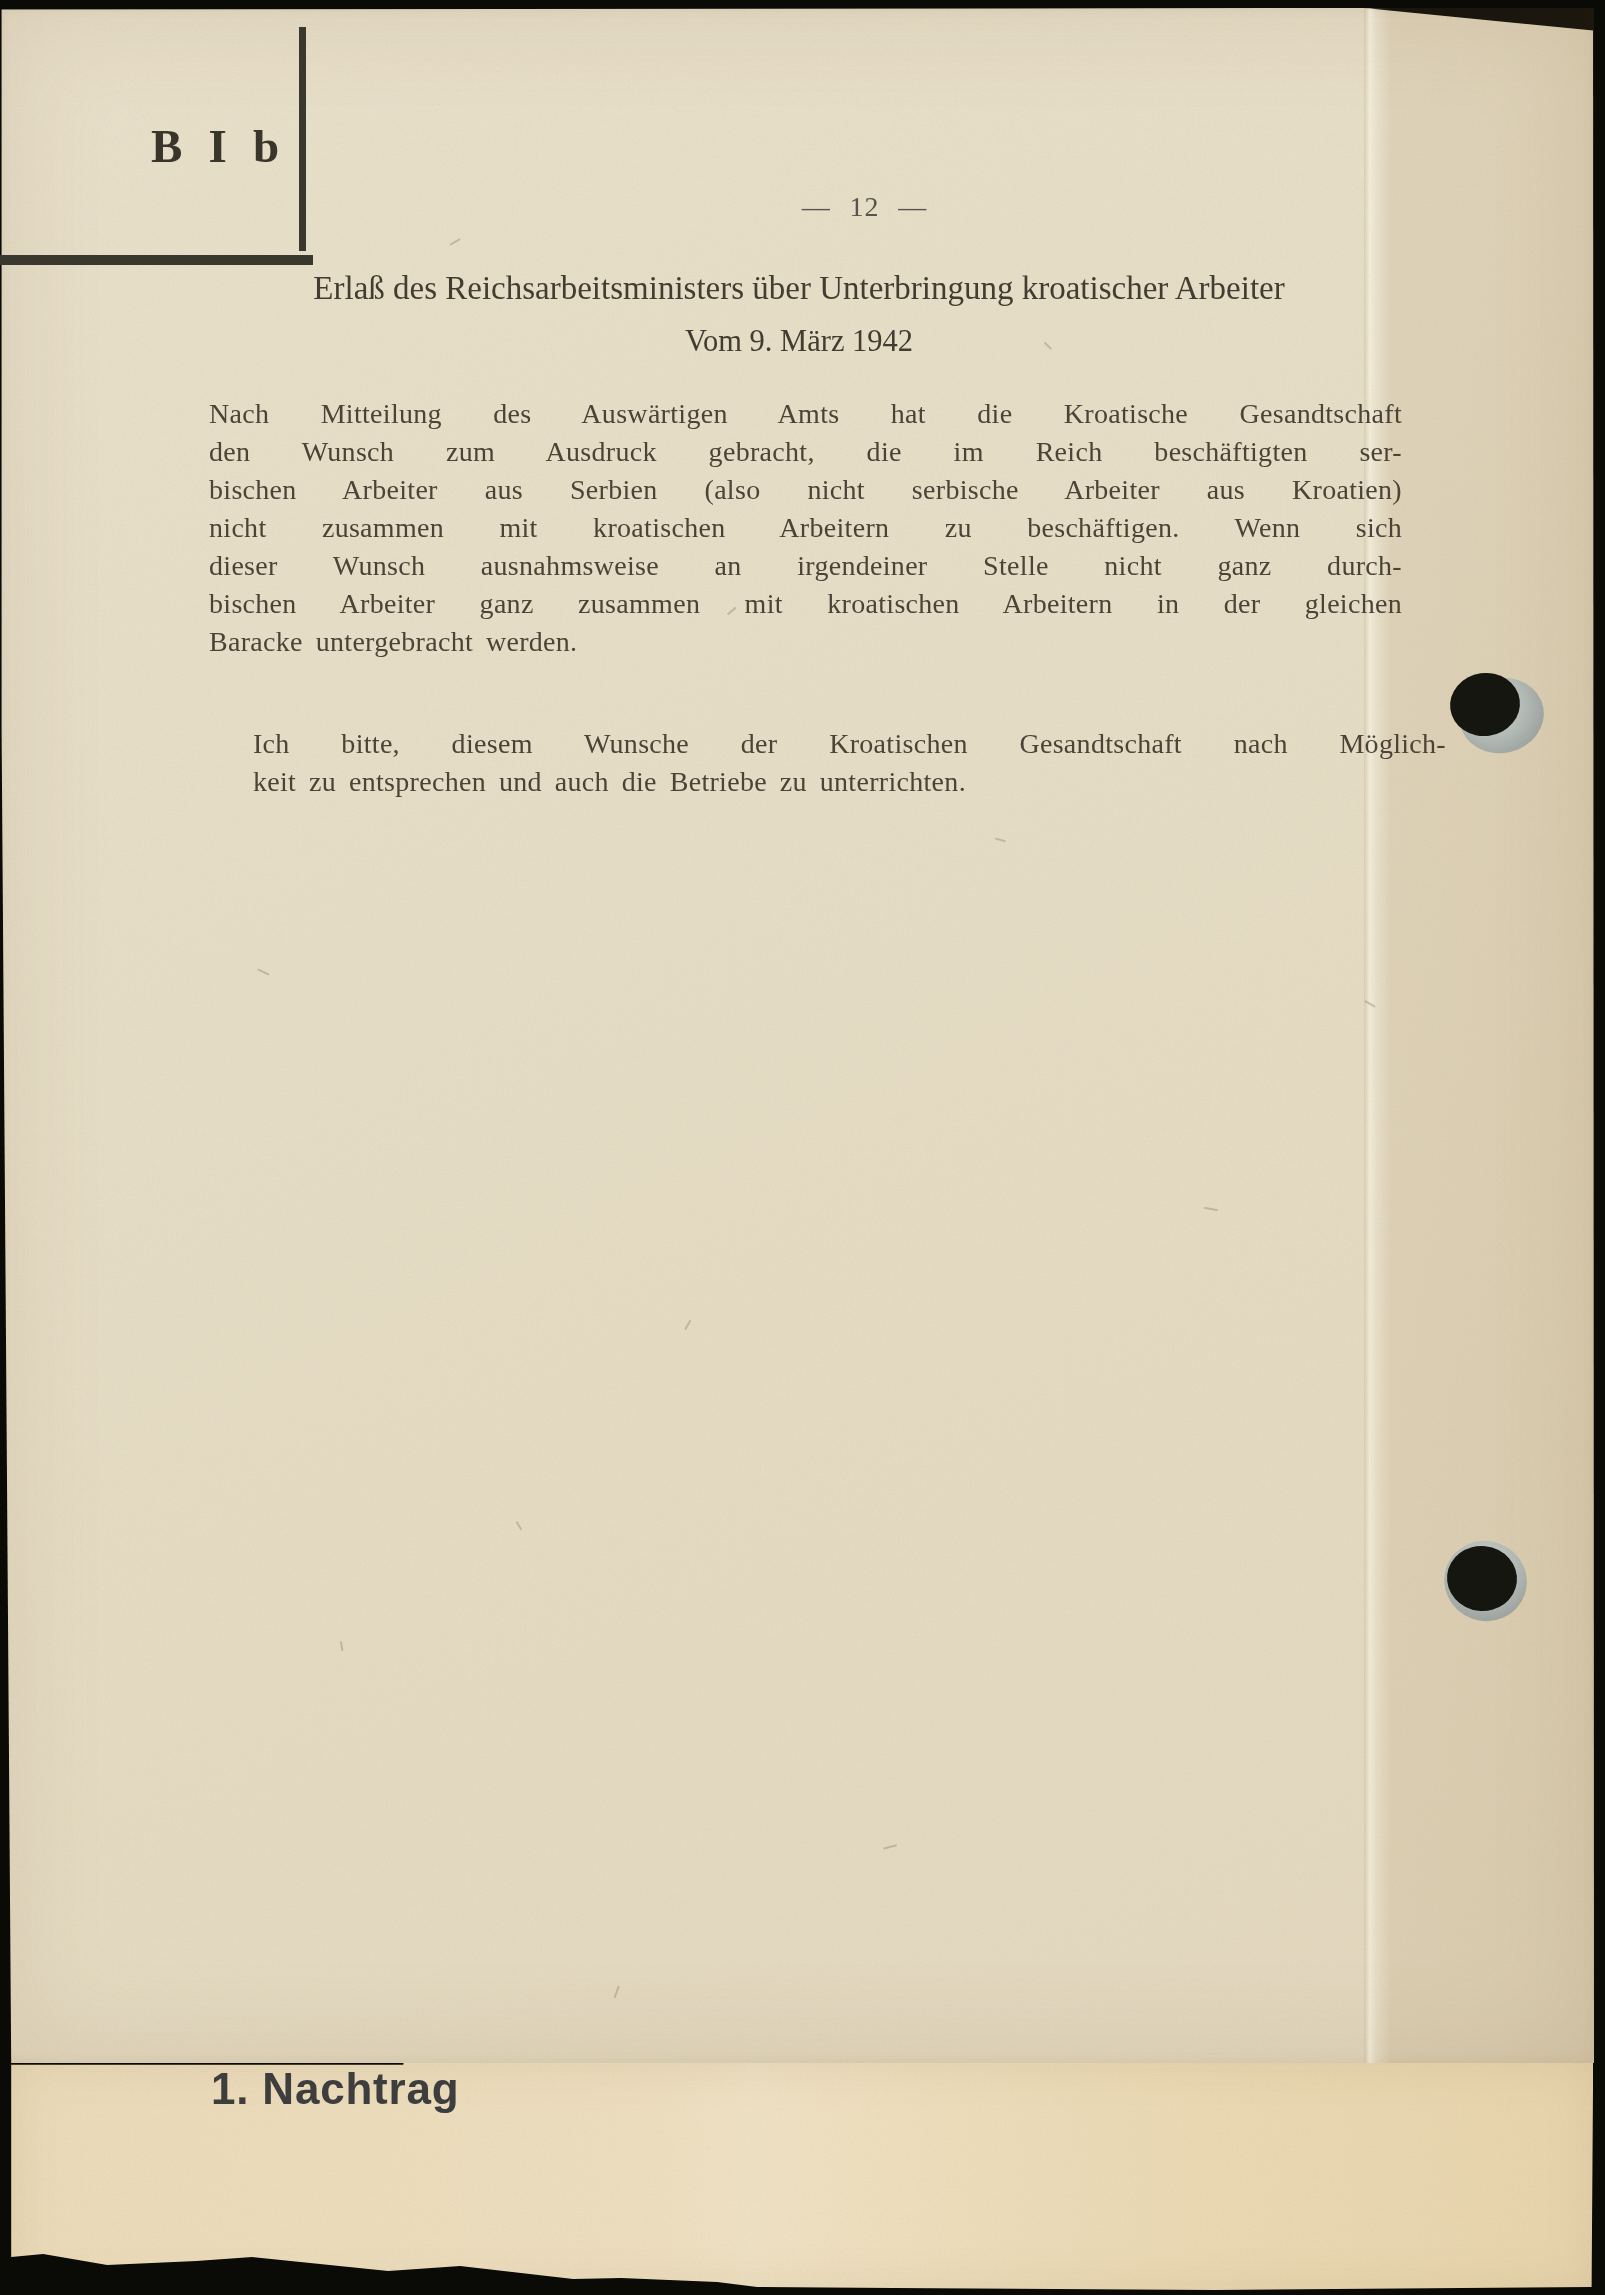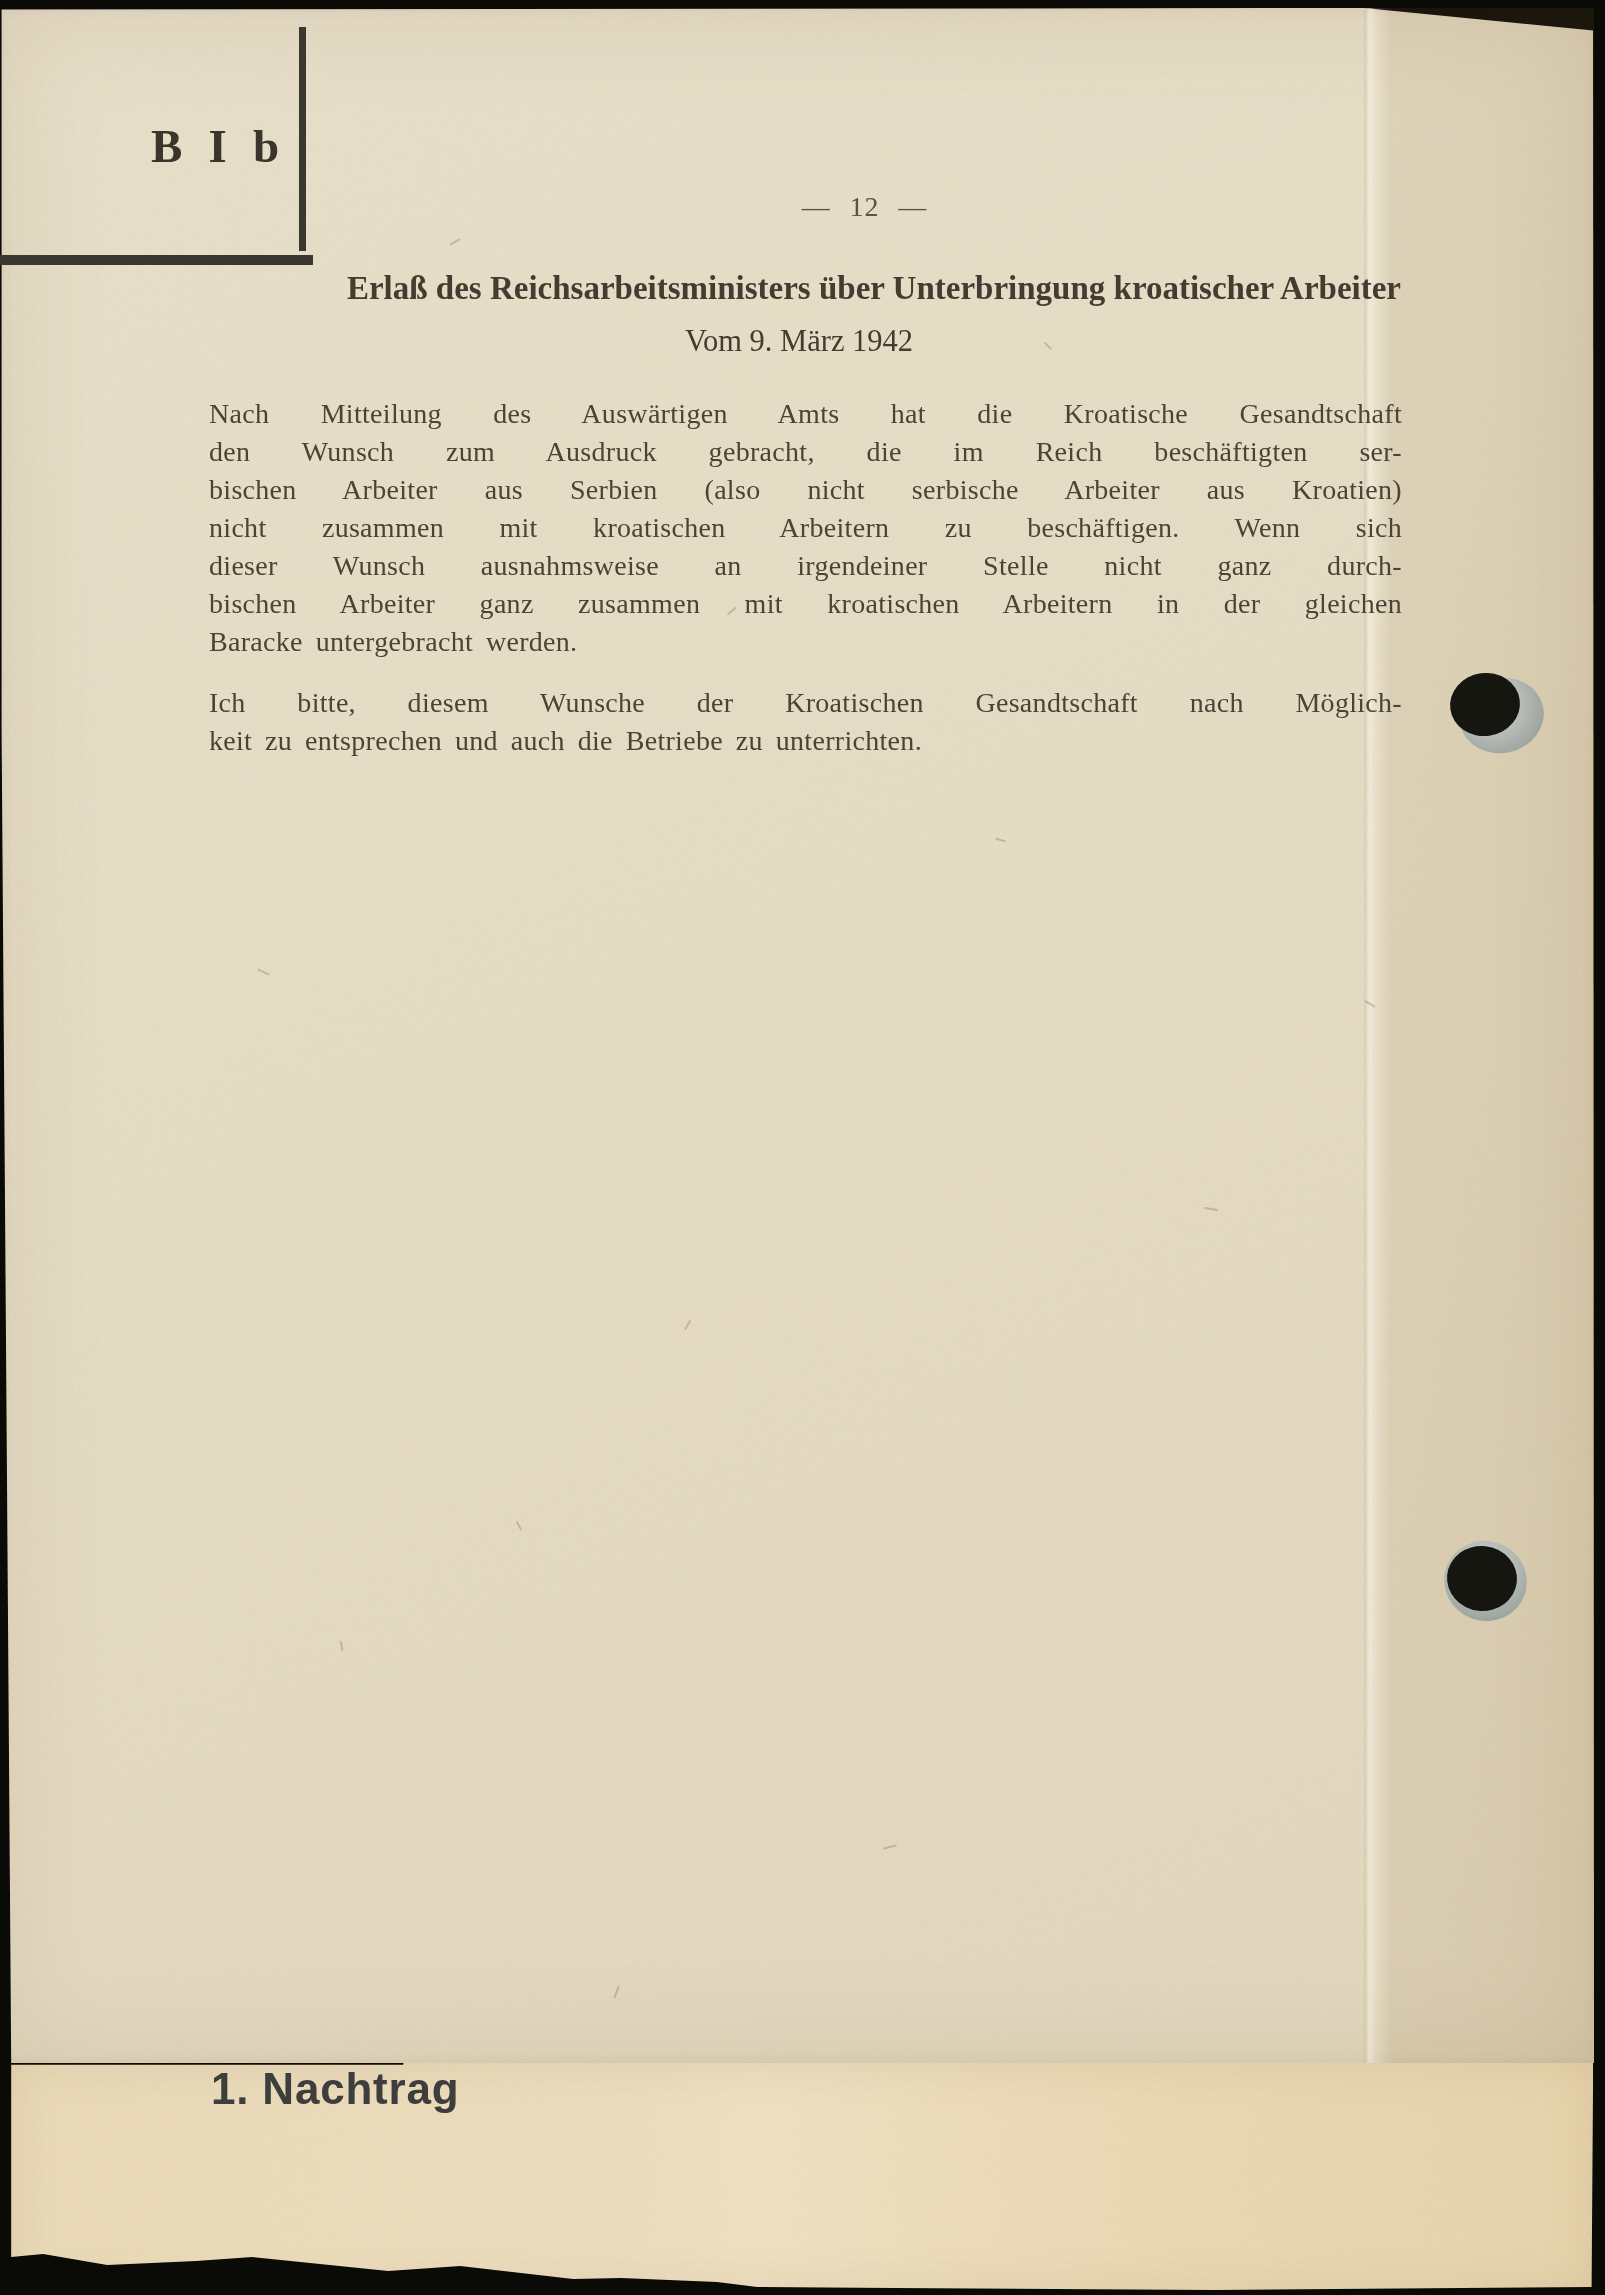--- a/index.html
+++ b/index.html
@@ -39,33 +39,33 @@
     position:absolute;left:151px;top:119px;
     font-weight:bold;font-size:47px;color:#3a362c;letter-spacing:7.2px;
   }
   
   .pagenum{
     position:absolute;left:678px;top:191px;width:249px;
     text-align:right;font-size:28px;color:#59544c;word-spacing:11.2px;letter-spacing:0.8px;
   }
   .doc-title{
     position:absolute;left:197px;top:268px;width:1204px;
-    text-align:right;font-weight:bold;font-size:33px;line-height:40px;color:#443d31;
+    text-align:center;font-weight:normal;font-size:33px;line-height:40px;color:#443d31;
   }
   .doc-subtitle{
     position:absolute;left:197px;top:324px;width:1204px;
     text-align:center;font-weight:normal;font-size:30.5px;color:#443d31;
   }
   
   .bodytext{
     position:absolute;left:209px;width:1193px;
     font-size:28px;color:#4d4437;letter-spacing:0.3px;
   }
   .para1{top:395px;}
-  .para2{top:684px;}
+  .para2{top:725px;margin-left:44px;}
   .tline{height:38px;line-height:38px;text-align:justify;text-align-last:justify;}
   .tline.last{text-align-last:left;word-spacing:5.6px;}
   
   .hole-silver{position:absolute;border-radius:50%;
     background:radial-gradient(circle at 42% 35%,#d2d7d2 0%,#b3b9b4 50%,#8d938e 100%);}
   .hole-black{position:absolute;border-radius:50%;background:#14160f;}
   .hole1-silver{left:1459px;top:678px;width:85px;height:75px;transform:rotate(-12deg);}
   .hole1-black{left:1450px;top:673px;width:70px;height:63px;transform:rotate(-8deg);}
   .hole2-silver{left:1444px;top:1541px;width:83px;height:80px;transform:rotate(20deg);}
   .hole2-black{left:1447px;top:1546px;width:70px;height:65px;transform:rotate(6deg);}

